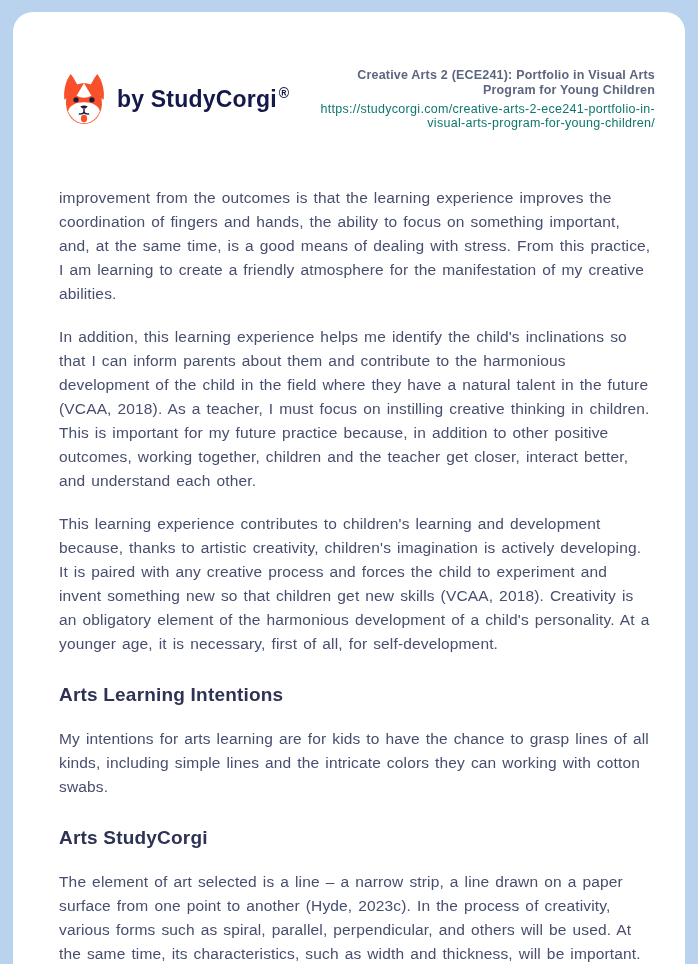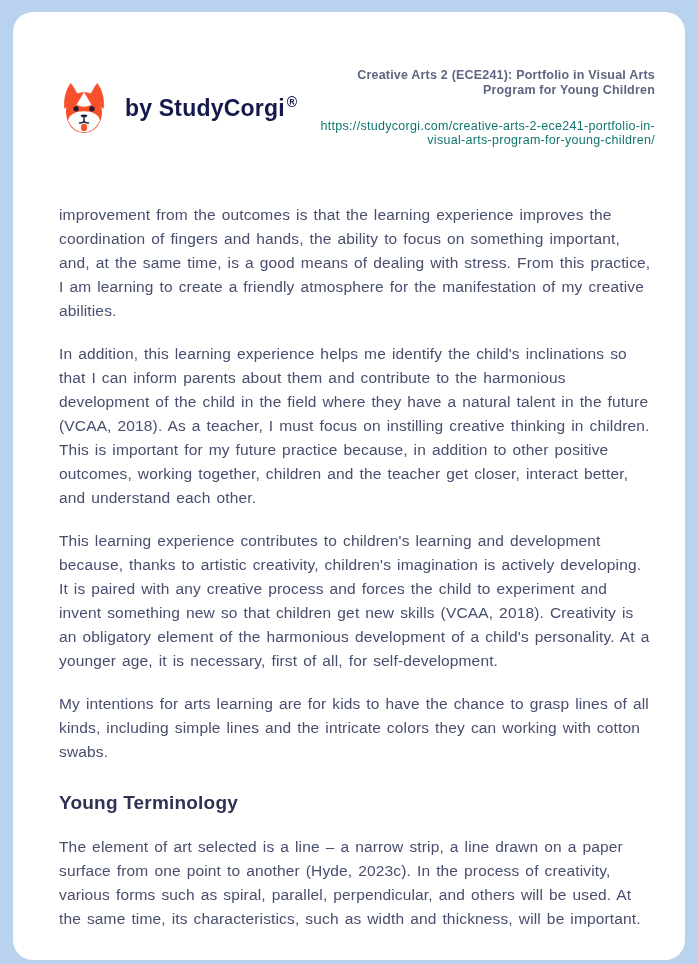--- a/index.html
+++ b/index.html
@@ -18,21 +18,21 @@
   }
   .header {
     display: flex;
     justify-content: space-between;
     align-items: center;
     margin-bottom: 56px;
   }
   .brand {
     display: flex;
     align-items: center;
-    gap: 16px;
+    gap: 8px;
   }
   .brand svg { width: 50px; height: 54px; display: block; }
   .brand-name {
     font-size: 23px;
     font-weight: bold;
     color: #15184a;
     letter-spacing: 0.2px;
     white-space: nowrap;
   }
   .brand-reg {
@@ -45,21 +45,21 @@
   .doc-meta {
     width: 345px;
     text-align: right;
   }
   .doc-title {
     font-size: 12.5px;
     line-height: 15px;
     font-weight: bold;
     color: #5d6680;
     letter-spacing: 0.2px;
-    margin-bottom: 21px;
+    margin-bottom: 4px;
   }
   .doc-url {
     font-size: 12.5px;
     line-height: 14px;
     color: #0f766e;
     letter-spacing: 0.3px;
     overflow-wrap: break-word;
   }
   .article p {
     font-size: 15.5px;
@@ -120,18 +120,19 @@
       <div class="doc-title">Creative Arts 2 (ECE241): Portfolio in Visual Arts Program for Young Children</div>
       <div class="doc-url">https://studycorgi.com/creative-arts-2-ece241-portfolio-in-visual-arts-program-for-young-children/</div>
     </div>
 
   </div>
 
   <div class="article">
       <p>improvement from the outcomes is that the learning experience improves the coordination of fingers and hands, the ability to focus on something important, and, at the same time, is a good means of dealing with stress. From this practice, I am learning to create a friendly atmosphere for the manifestation of my creative abilities.</p>
       <p>In addition, this learning experience helps me identify the child's inclinations so that I can inform parents about them and contribute to the harmonious development of the child in the field where they have a natural talent in the future (VCAA, 2018). As a teacher, I must focus on instilling creative thinking in children. This is important for my future practice because, in addition to other positive outcomes, working together, children and the teacher get closer, interact better, and understand each other.</p>
       <p>This learning experience contributes to children's learning and development because, thanks to artistic creativity, children's imagination is actively developing. It is paired with any creative process and forces the child to experiment and invent something new so that children get new skills (VCAA, 2018). Creativity is an obligatory element of the harmonious development of a child's personality. At a younger age, it is necessary, first of all, for self-development.</p>
+      <h2>Arts Learning Intentions</h2>
       <p>My intentions for arts learning are for kids to have the chance to grasp lines of all kinds, including simple lines and the intricate colors they can working with cotton swabs.</p>
-      <h2>Young Terminology</h2>
+      <h2>Arts StudyCorgi</h2>
       <p>The element of art selected is a line – a narrow strip, a line drawn on a paper surface from one point to another (Hyde, 2023c). In the process of creativity, various forms such as spiral, parallel, perpendicular, and others will be used. At the same time, its characteristics, such as width and thickness, will be important.</p>
     </div>
 
 </div>
 
 </body></html>

